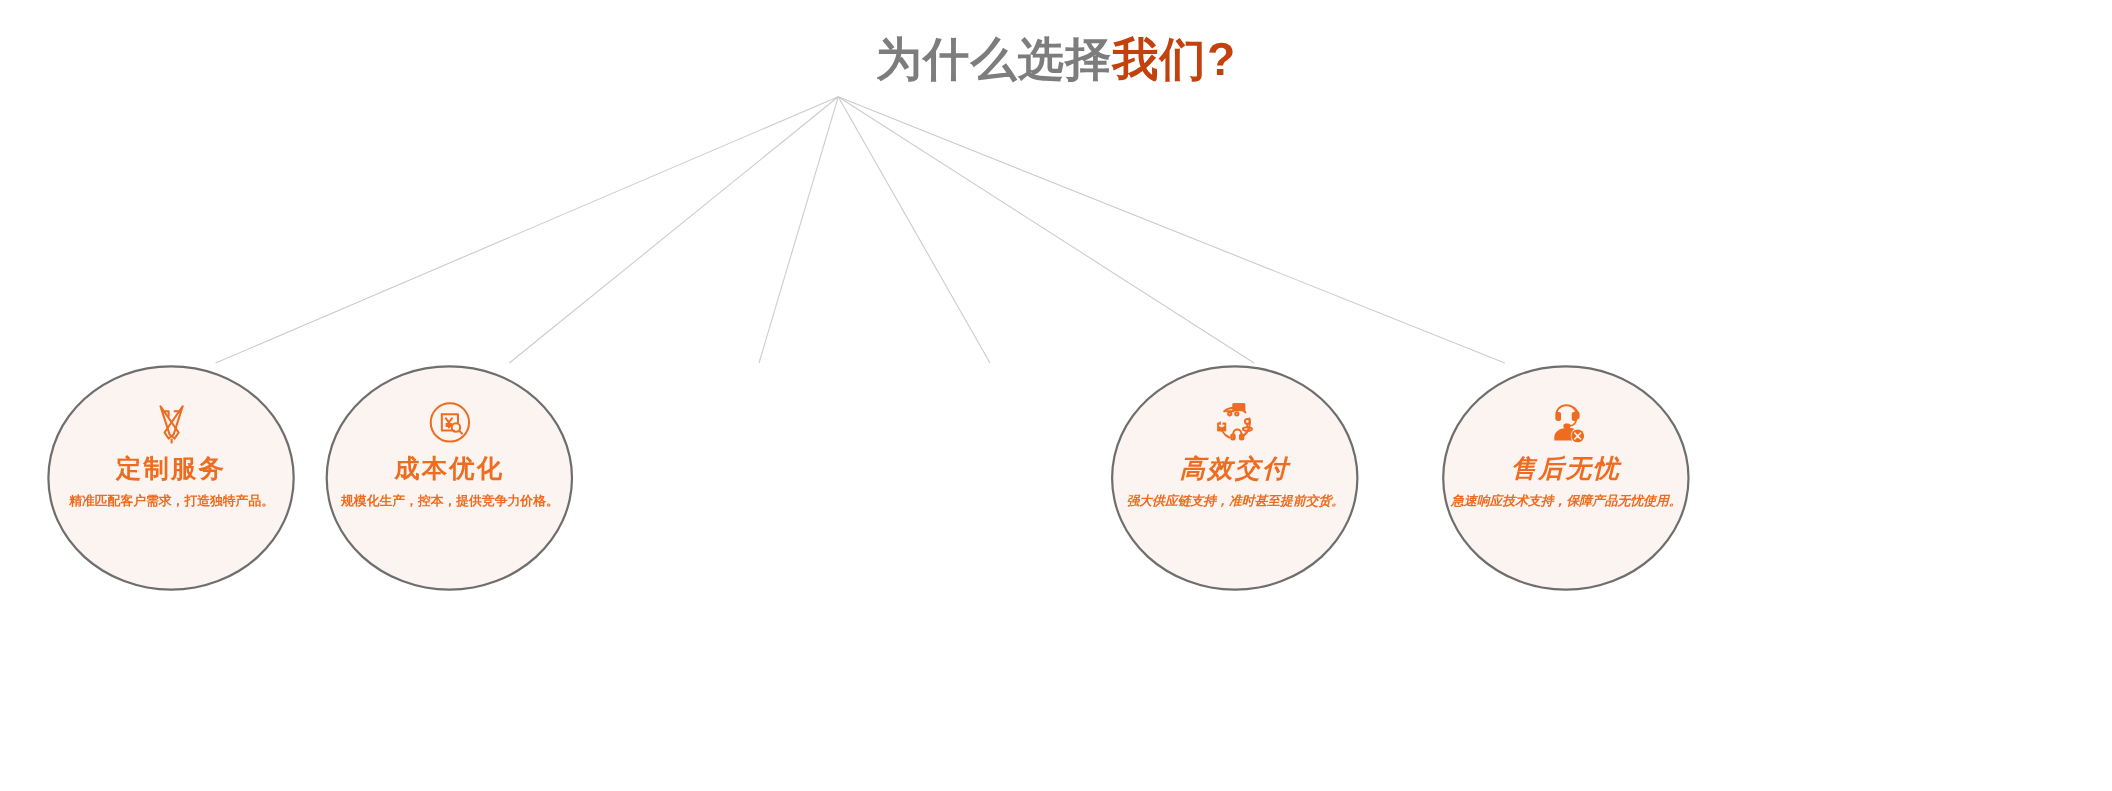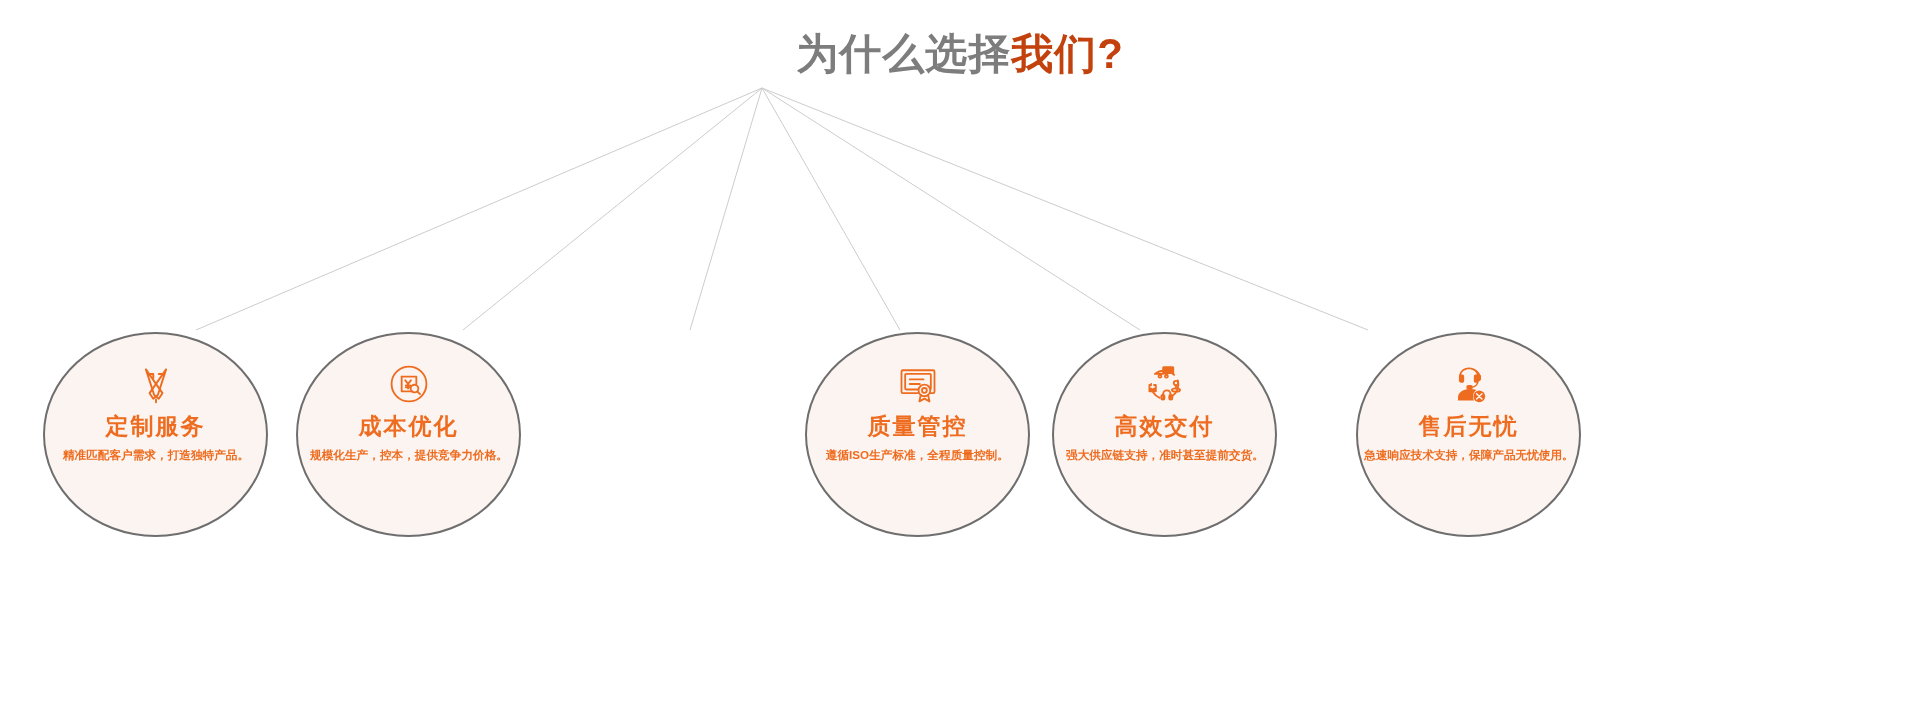--- a/index.html
+++ b/index.html
@@ -126,37 +126,22 @@
           <path d="M16 13 L21 13 L21 18"></path>
           <path d="M32 13 L27 13"></path>
           <path d="M24 41 L24 44"></path>
         </svg>
       </span>
       <div class="b-title">定制服务</div>
       <div class="b-sub">精准匹配客户需求，打造独特产品。</div>
     </div>
 
 
-    <div class="bubble" style="left:805px;">
-      <span class="ico">
-        <svg viewBox="0 0 48 48" fill="none" stroke="#ee6c1f" stroke-width="2" stroke-linecap="round" stroke-linejoin="round">
-          <rect x="6" y="9" width="36" height="25" rx="1.5"></rect>
-          <rect x="10" y="13" width="28" height="17" rx="1"></rect>
-          <path d="M15 19 L30 19"></path>
-          <path d="M15 24 L26 24"></path>
-          <circle cx="31" cy="31" r="6.4" fill="#fcf4f1"></circle>
-          <circle cx="31" cy="31" r="2.6"></circle>
-          <path d="M27 36 L25.5 43 L31 40 L36.5 43 L35 36"></path>
-        </svg>
-      </span>
-      <div class="b-title">质量管控</div>
-      <div class="b-sub">遵循ISO生产标准，全程质量控制。</div>
-    </div>
 
-    <div class="bubble" style="left:1052px;">
+    <div class="bubble" style="left:1010px;font-style:italic;">
       <span class="ico">
         <svg viewBox="0 0 48 48" fill="none" stroke="#ee6c1f" stroke-width="2" stroke-linecap="round" stroke-linejoin="round">
           <path d="M13 13 A16 16 0 0 1 34 14"></path>
           <path d="M38 20 A16 16 0 0 1 31 38"></path>
           <path d="M18 39 A16 16 0 0 1 9 24"></path>
           <g fill="#ee6c1f" stroke="none">
             <rect x="22" y="5" width="11" height="8" rx="1"></rect>
           </g>
           <path d="M15 13 L22 13 L22 6 L33 6 L33 13"></path>
           <circle cx="18.5" cy="15.5" r="1.6"></circle>
@@ -170,21 +155,21 @@
           <ellipse cx="36" cy="30.5" rx="4.5" ry="1.8"></ellipse>
           <path d="M22 40 L22 35 A4 4 0 0 1 30 35 L30 40"></path>
           <rect x="20" y="36" width="3.4" height="5" rx="1.5"></rect>
           <rect x="28.6" y="36" width="3.4" height="5" rx="1.5"></rect>
         </svg>
       </span>
       <div class="b-title">高效交付</div>
       <div class="b-sub">强大供应链支持，准时甚至提前交货。</div>
     </div>
 
-    <div class="bubble" style="left:1356px;">
+    <div class="bubble" style="left:1311px;font-style:italic;">
       <span class="ico">
         <svg viewBox="0 0 48 48" fill="#ee6c1f" stroke="none">
           <path d="M24 6c-6.2 0-11 4.6-11 10.6v3.6c0 1.3 1 2.4 2.3 2.4h1.4c1.1 0 2-.9 2-2v-5c0-1.1-.9-2-2-2h-1.1C16.2 10.6 19.7 8 24 8s7.8 2.6 8.4 5.6H31.3c-1.1 0-2 .9-2 2v5c0 1.1.9 2 2 2h1.2c-.5 2-2 3.4-4.2 4a2.9 2.9 0 0 0-2.6-1.6h-2.2a2.5 2.5 0 0 0 0 5h2.2c1.2 0 2.2-.8 2.5-1.9 3.6-.8 6.1-3.4 6.5-7.1h.1c1.3 0 2.3-1.1 2.3-2.4v-3.6C35 10.6 30.2 6 24 6z"></path>
           <path d="M24 29.5c-6.6 0-12 4-12 9.1V42h17.6a8.2 8.2 0 0 1-1.3-4.5c0-2.9 1.5-5.5 3.8-7a17 17 0 0 0-8.1-1z"></path>
           <circle cx="35.2" cy="37.4" r="6.4"></circle>
           <path d="M32.3 34.6l5.8 5.8M38.1 34.6l-5.8 5.8" stroke="#fcf4f1" stroke-width="1.5" stroke-linecap="round"></path>
         </svg>
       </span>
       <div class="b-title">售后无忧</div>
       <div class="b-sub">急速响应技术支持，保障产品无忧使用。</div>

